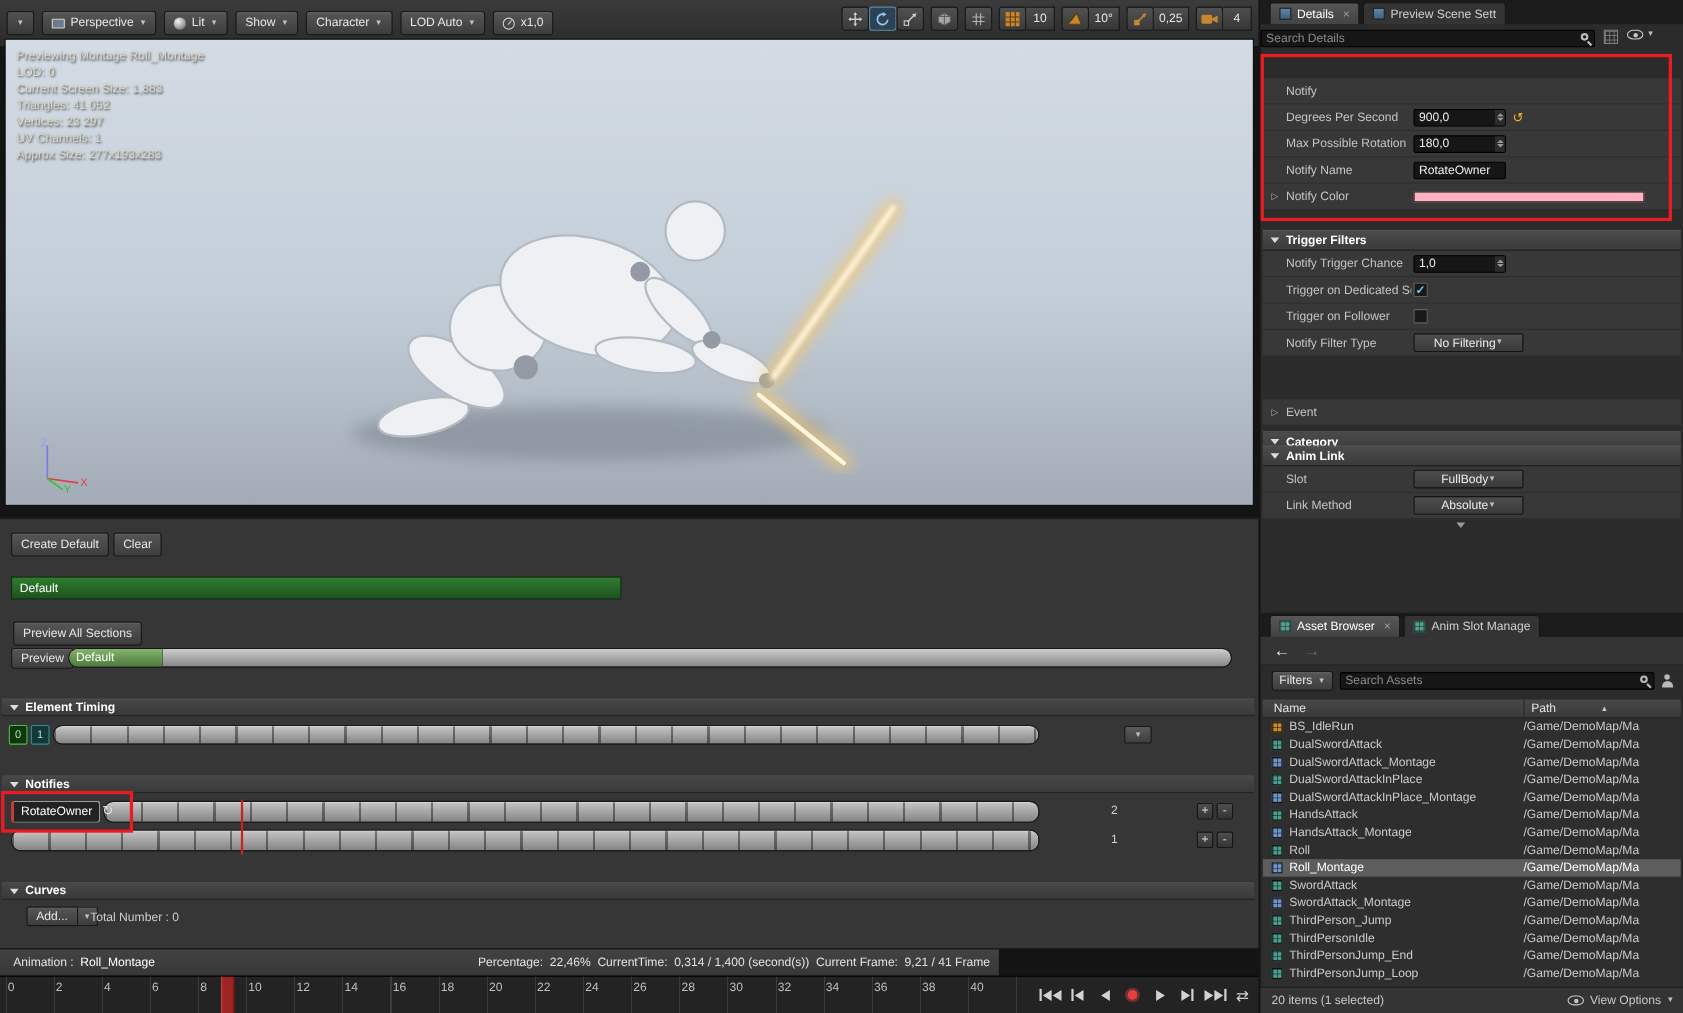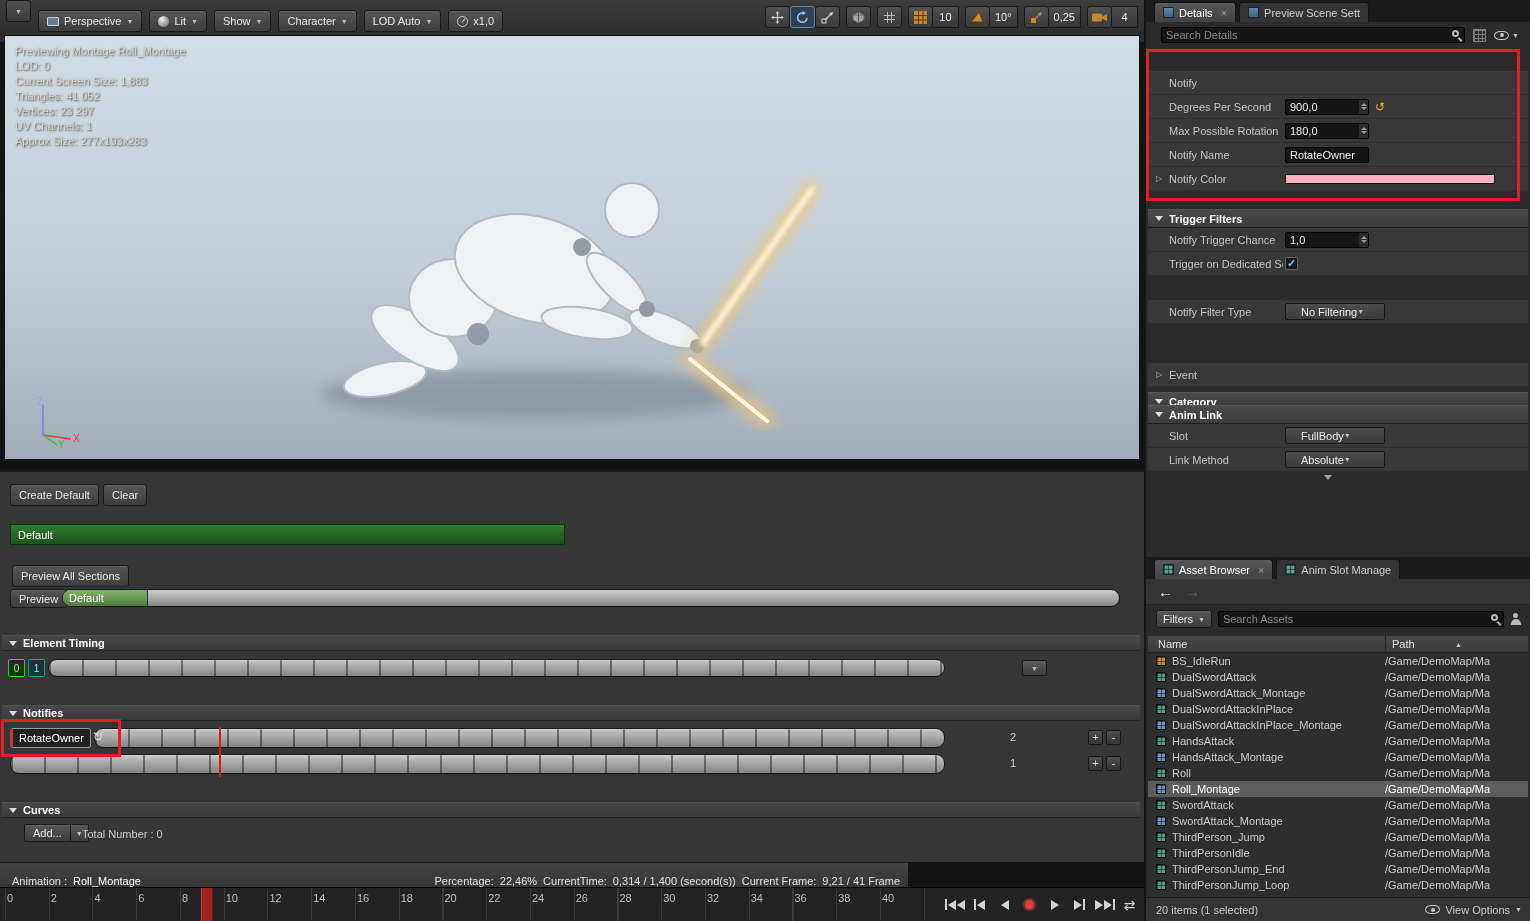--- a/index.html
+++ b/index.html
@@ -3,21 +3,21 @@
 <meta charset="utf-8">
 <style>
 *{margin:0;padding:0;box-sizing:border-box;}
 html,body{width:1530px;height:921px;}
 body{position:relative;background:#141414;font-family:"Liberation Sans",sans-serif;font-size:11px;color:#c8c8c8;overflow:hidden;}
 .abs{position:absolute;}
 input{font-family:"Liberation Sans",sans-serif;font-size:11px;outline:none;}
 input::placeholder{color:#8a8a8a;}
 .caret{font-size:7px;color:#c0c0c0;line-height:1;}
 
-#vp-toolbar{position:absolute;left:0;top:0;width:1144px;height:43px;background:linear-gradient(#3b3b3b,#2b2b2b);border-bottom:1px solid #151515;display:flex;padding:0 6px;gap:7px;}
+#vp-toolbar{position:absolute;left:0;top:0;width:1144px;height:43px;background:linear-gradient(#3b3b3b,#2b2b2b);border-bottom:1px solid #151515;display:flex;align-items:center;padding:0 6px;gap:7px;}
 .btn{display:inline-flex;align-items:center;gap:5px;height:22px;padding:0 8px;background:linear-gradient(#565656,#3d3d3d);border:1px solid #191919;border-radius:3px;color:#e6e6e6;box-shadow:inset 0 1px 0 rgba(255,255,255,.08);white-space:nowrap;}
 #tb-buttons{display:flex;gap:7px;align-items:center;}
 .icon-btn{width:25px;height:22px;display:inline-flex;align-items:center;justify-content:center;background:linear-gradient(#515151,#3a3a3a);border:1px solid #191919;border-radius:3px;}
 .icon-btn.active{background:#2d4254;border-color:#5d86a5;}
 .val-btn{height:22px;min-width:26px;padding:0 5px;background:linear-gradient(#4e4e4e,#363636);border:1px solid #191919;border-left:none;display:inline-flex;align-items:center;justify-content:center;color:#e8e8e8;}
 #tb-right{position:absolute;right:6px;top:6px;display:flex;align-items:center;gap:6px;}
 .pair{display:flex;}
 .tbico{display:inline-flex;}
 .sphere{width:11px;height:11px;border-radius:50%;background:radial-gradient(circle at 35% 30%,#f2f2f2,#9a9a9a 60%,#555);}
 .monitor{width:12px;height:9px;border:1px solid #cfcfcf;border-radius:1px;background:#6b7c8c;}
@@ -34,21 +34,21 @@
 .segbar{position:absolute;height:20px;border-radius:9px;border:1px solid #161616;box-shadow:inset 0 1px 0 rgba(255,255,255,.25);background:repeating-linear-gradient(90deg,rgba(15,15,15,.45) 0 2px,rgba(0,0,0,0) 2px 33px),linear-gradient(#c6c6c6,#848484);}
 .greenbar{position:absolute;left:10px;top:52px;width:555px;height:21px;background:linear-gradient(#2f7d2f,#1d521d);border:1px solid #0d330d;color:#fff;display:flex;align-items:center;padding-left:7px;}
 .previewbar{position:absolute;left:62px;top:117px;width:1058px;height:18px;border-radius:9px;border:1px solid #161616;background:linear-gradient(#cdcdcd,#868686);}
 .previewseg{position:absolute;left:0;top:0;width:85px;height:16px;border-radius:8px 0 0 8px;background:linear-gradient(#84b56b,#4c7a3c);border-right:1px solid #20401a;color:#fff;display:flex;align-items:center;padding-left:6px;}
 .markerbox{position:absolute;width:17px;height:18px;display:flex;align-items:center;justify-content:center;border-radius:2px;font-size:10px;}
 .notify-chip{position:absolute;display:flex;align-items:center;height:20px;padding:0 6px;background:#222;border:1px solid #9a9a9a;border-left:3px solid #c23b3b;border-radius:3px;color:#fff;z-index:3;}
 .pmbtn{position:absolute;width:15px;height:15px;background:linear-gradient(#4e4e4e,#353535);border:1px solid #171717;border-radius:2px;color:#ddd;display:flex;align-items:center;justify-content:center;line-height:1;}
 .count{position:absolute;color:#cfcfcf;}
 .playhead{position:absolute;left:219px;top:255px;width:2px;height:50px;background:#cf2020;z-index:5;}
 
-#anim-status{position:absolute;left:0;top:862px;width:908px;height:25px;background:linear-gradient(#434343,#373737);border-top:1px solid #1b1b1b;display:flex;align-items:flex-end;padding:0 12px;color:#e2e2e2;}
+#anim-status{position:absolute;left:0;top:862px;width:908px;height:25px;background:linear-gradient(#434343,#373737);border-top:1px solid #1b1b1b;display:flex;align-items:center;padding:0 12px;color:#e2e2e2;}
 #status-right{position:absolute;right:8px;display:flex;gap:6px;}
 #ruler{position:absolute;left:0;top:887px;width:1144px;height:34px;background:#232323;border-top:1px solid #000;}
 #ruler-grid{position:absolute;left:5px;top:0;width:920px;height:34px;background:repeating-linear-gradient(90deg,#3c3c3c 0 1px,rgba(0,0,0,0) 1px 43.75px);}
 .tick{position:absolute;top:4px;color:#bfbfbf;}
 #ruler-playhead{position:absolute;left:201px;top:0;width:12px;height:34px;background:#9e2424;border-left:1px solid #d04242;border-right:1px solid #6e1414;}
 #transport{position:absolute;right:2px;top:4px;display:flex;align-items:center;}
 .tr-btn{width:25px;height:25px;display:flex;align-items:center;justify-content:center;gap:1px;}
 .icon-wrap{display:flex;align-items:center;gap:1px;}
 .tl{width:0;height:0;border-top:5px solid transparent;border-bottom:5px solid transparent;border-right:8px solid #d2d2d2;}
 .trr{width:0;height:0;border-top:5px solid transparent;border-bottom:5px solid transparent;border-left:8px solid #d2d2d2;}
@@ -68,21 +68,21 @@
 .dlabel{margin-left:21px;color:#c4c4c4;width:114px;white-space:nowrap;overflow:hidden;flex:none;}
 .expander{position:absolute;left:8px;color:#b0b0b0;font-size:8px;}
 .dval{position:absolute;left:137px;display:flex;align-items:center;gap:6px;}
 .tfield{width:84px;height:16px;background:#161616;border:1px solid #000;border-radius:2px;color:#ececec;padding:0 4px;position:relative;}
 .fieldwrap{position:relative;display:flex;align-items:center;}
 .spin{position:absolute;right:1px;top:1px;width:9px;height:14px;background:#2c2c2c;display:flex;flex-direction:column;align-items:center;justify-content:center;gap:1px;}
 .spin i{display:block;width:0;height:0;border-left:3px solid transparent;border-right:3px solid transparent;}
 .spin .up{border-bottom:3px solid #9a9a9a;}
 .spin .dn{border-top:3px solid #9a9a9a;}
 .reset{color:#e0b52c;font-size:12px;line-height:1;}
-.ddown{width:100px;height:17px;background:linear-gradient(#4d4d4d,#3a3a3a);border:1px solid #141414;border-radius:2px;display:flex;align-items:center;justify-content:flex-start;padding:0 15px;color:#ececec;}
+.ddown{width:100px;height:17px;background:linear-gradient(#4d4d4d,#3a3a3a);border:1px solid #141414;border-radius:2px;display:flex;align-items:center;justify-content:center;padding:0 0;color:#ececec;}
 .cbox{width:13px;height:13px;background:#191919;border:1px solid #5e5e5e;border-radius:1px;display:flex;align-items:center;justify-content:center;color:#6fc6ff;font-weight:bold;font-size:11px;}
 .cbox.checked::after{content:'✓';}
 .swatch{width:210px;height:10px;border:1px solid #101010;background:linear-gradient(#ffc3ce,#ff9fb0);}
 .mag{width:7px;height:7px;border:2px solid #b9b9b9;border-radius:50%;position:relative;display:inline-block;flex:none;}
 .mag::after{content:'';position:absolute;left:5px;top:5px;width:5px;height:2px;background:#b9b9b9;transform:rotate(45deg);transform-origin:0 0;}
 .eye{width:15px;height:9px;border:1px solid #c6c6c6;border-radius:50% / 60%;position:relative;display:inline-block;}
 .eye::after{content:'';position:absolute;left:4.5px;top:1.5px;width:4px;height:4px;border-radius:50%;background:#c6c6c6;}
 .gridico{width:13px;height:13px;border:1px solid #7e7e7e;background-image:linear-gradient(90deg,#7e7e7e 1px,rgba(0,0,0,0) 1px),linear-gradient(#7e7e7e 1px,rgba(0,0,0,0) 1px);background-size:4px 4px;}
 .person{width:12px;height:12px;position:relative;}
 .person::before{content:'';position:absolute;left:3.5px;top:0;width:5px;height:5px;border-radius:50%;background:#b9b9b9;}
@@ -457,21 +457,21 @@
       <span class="tabico"></span>
       <span>Details</span>
       <span class="tabx">×</span>
     </div>
     <div class="tab">
       <span class="tabico"></span>
       <span>Preview Scene Sett</span>
     </div>
   </div>
 
-  <div class="abs" style="left:15px;top:27px;display:flex;align-items:center;gap:8px;width:370px;">
+  <div class="abs" style="left:0;top:27px;display:flex;align-items:flex-start;gap:8px;width:370px;">
     <div style="position:relative;width:304px;">
       <input class="tfield" style="width: 304px;" readonly="" placeholder="Search Details">
       <span class="mag" style="position:absolute;right:6px;top:3px;"></span>
     </div>
     <span class="gridico"></span>
     <span style="display:flex;align-items:center;gap:3px;">
         <span class="eye"></span>
         <span class="caret">▼</span>
       </span>
   </div>
@@ -531,20 +531,26 @@
             <i class="up"></i>
             <i class="dn"></i>
           </span>
         </span>
     </div>
   </div>
   <div class="drow" style="top:252px;">
     <span class="dlabel">Trigger on Dedicated Server</span>
     <div class="dval">
         <span class="cbox checked"></span>
+      </div>
+  </div>
+  <div class="drow" style="top:276px;">
+    <span class="dlabel">Trigger on Follower</span>
+    <div class="dval">
+        <span class="cbox"></span>
       </div>
   </div>
   <div class="drow" style="top:300px;">
     <span class="dlabel">Notify Filter Type</span>
     <div class="dval">
       <div class="ddown">
           <span>No Filtering</span>
           <span class="caret">▼</span>
         </div>
     </div>

